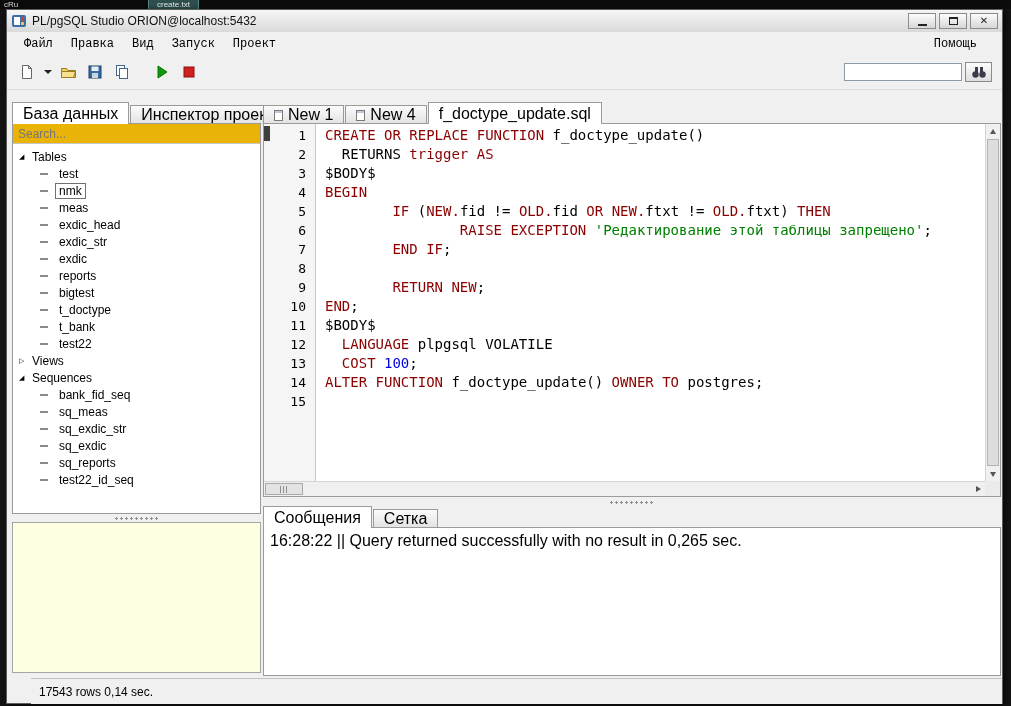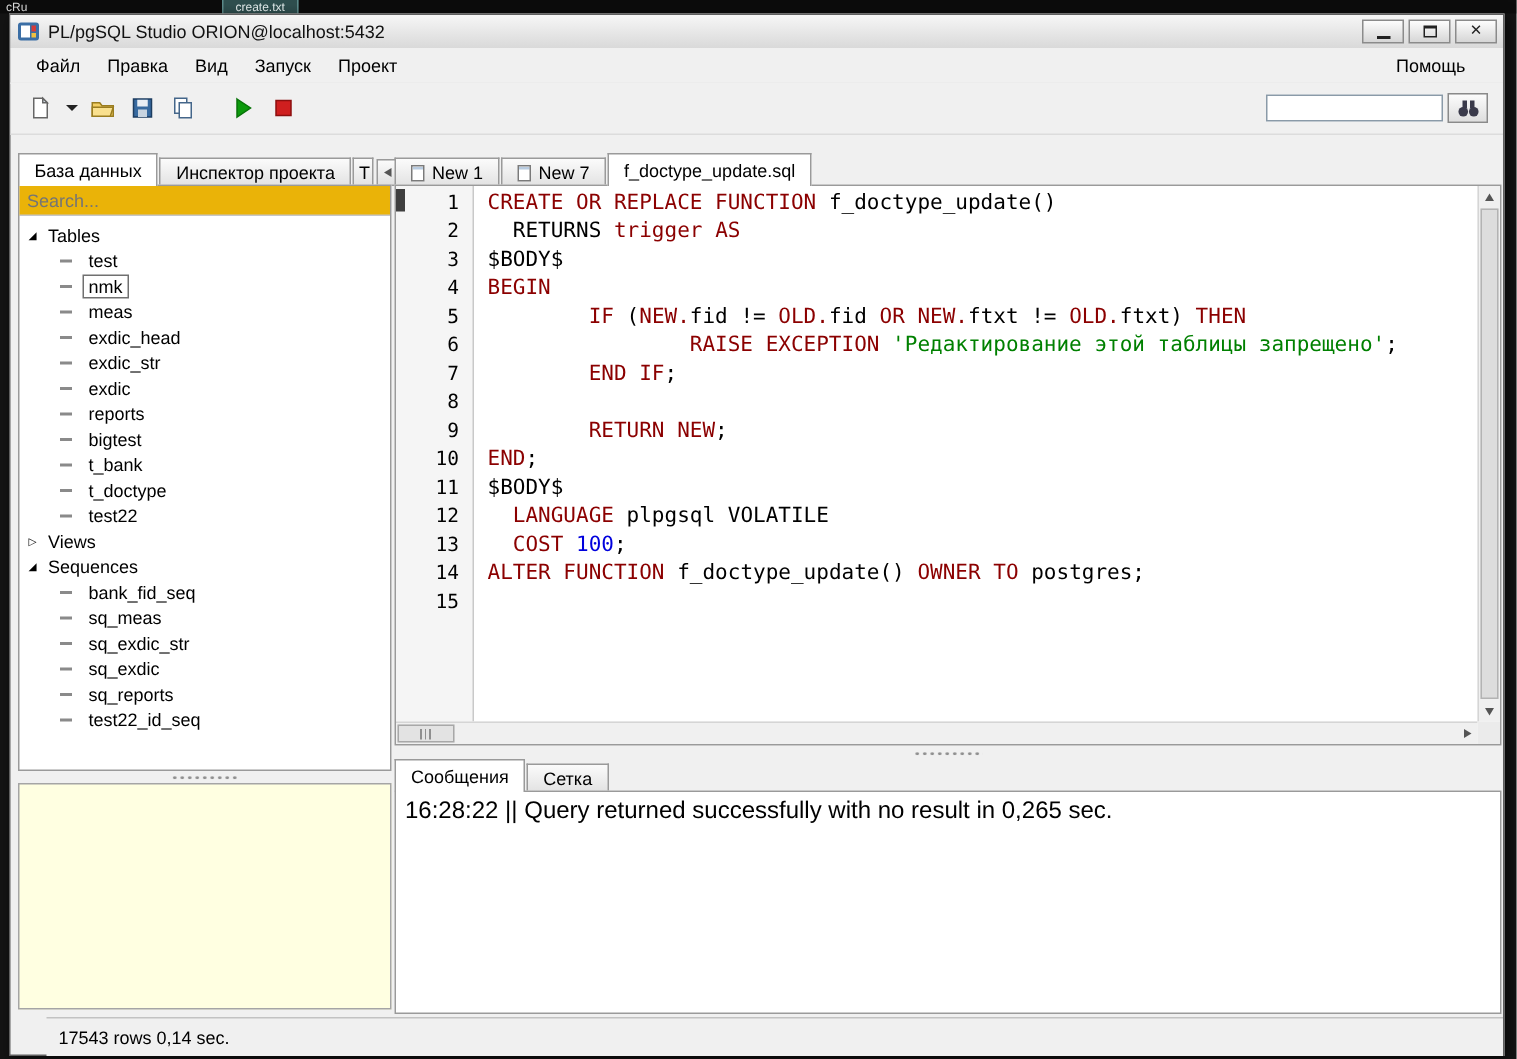--- a/index.html
+++ b/index.html
@@ -33,38 +33,38 @@
   .win-btn{width:28px;height:16px;background:linear-gradient(#fdfdfd,#d6d6d6);
     border:1px solid #8b8b8b;display:flex;align-items:center;justify-content:center;box-sizing:border-box;}
   .glyph-min{width:9px;height:2px;background:#222;margin-top:7px;}
   .glyph-max{width:9px;height:8px;border:1px solid #222;border-top-width:2px;box-sizing:border-box;}
   .glyph-close{font-size:10px;font-weight:bold;color:#222;line-height:1;}
 
   
   .menubar{position:absolute;left:0;top:22px;right:0;height:23px;background:#f0f0f0;
     display:flex;align-items:center;padding:0 8px;border-bottom:1px solid #e2e2e2;}
   .menu-items{display:flex;}
-  .menu-item{padding:3px 9px;cursor:default;}
+  .menu-item{padding:3px 9px;cursor:default;font-family:Liberation Mono, monospace;}
   .menu-help{margin-left:auto;margin-right:8px;}
 
   
   .toolbar{position:absolute;left:0;top:45px;right:0;height:34px;background:#f0f0f0;
     display:flex;align-items:center;padding-left:8px;gap:3px;border-bottom:1px solid #dcdcdc;}
   .tool-btn{width:24px;height:24px;display:flex;align-items:center;justify-content:center;}
   .caret-btn{width:11px;height:24px;display:flex;align-items:center;justify-content:center;}
   .caret{width:0;height:0;border-left:4px solid transparent;border-right:4px solid transparent;border-top:4px solid #222;}
   .tb-gap{width:10px;}
   .toolbar-search{position:absolute;right:10px;top:50%;transform:translateY(-50%);display:flex;align-items:center;gap:3px;}
   .toolbar-search input{width:118px;height:18px;border:1px solid #8a9aa8;font-size:12px;padding:0 4px;background:#fff;box-sizing:border-box;font-family:inherit;}
   .find-btn{width:27px;height:20px;border:1px solid #8a8a8a;background:linear-gradient(#fcfcfc,#dedede);display:flex;align-items:center;justify-content:center;box-sizing:border-box;}
 
   
   .tab-row{position:absolute;height:22px;display:flex;align-items:flex-end;}
   .tabs-holder{display:flex;align-items:flex-end;}
-  .tab{height:19px;padding:0 10px;display:flex;align-items:center;gap:5px;font-size:12px;
+  .tab{height:19px;padding:0 10px;display:flex;align-items:center;gap:5px;font-size:16px;
     background:linear-gradient(#fbfbfb,#e2e2e2);border:1px solid #9a9a9a;border-bottom:none;
     margin-right:1px;box-sizing:border-box;white-space:nowrap;position:relative;}
   .tab.active{height:22px;background:#fff;z-index:3;}
   .tab.trunc{width:14px;padding:0 3px;overflow:hidden;}
   .tab-scroll{width:14px;height:18px;border:1px solid #9a9a9a;background:linear-gradient(#fbfbfb,#e0e0e0);
     display:flex;align-items:center;justify-content:center;font-size:7px;color:#333;box-sizing:border-box;margin-left:1px;}
   .page-icon{width:9px;height:11px;background:#fff;border:1px solid #7a7a7a;box-sizing:border-box;
     box-shadow:inset 0 2px 0 #b8cbe0;}
 
   
@@ -278,25 +278,25 @@
         <div class="tree-row leaf">
           <span class="leaf-dash"></span>
           <span class="leaf-label">reports</span>
         </div>
         <div class="tree-row leaf">
           <span class="leaf-dash"></span>
           <span class="leaf-label">bigtest</span>
         </div>
         <div class="tree-row leaf">
           <span class="leaf-dash"></span>
+          <span class="leaf-label">t_doctype</span>
+        </div>
+        <div class="tree-row leaf">
+          <span class="leaf-dash"></span>
           <span class="leaf-label">t_bank</span>
-        </div>
-        <div class="tree-row leaf">
-          <span class="leaf-dash"></span>
-          <span class="leaf-label">t_doctype</span>
         </div>
         <div class="tree-row leaf">
           <span class="leaf-dash"></span>
           <span class="leaf-label">test22</span>
         </div>
         <div class="tree-row group">
           <span class="twisty">▷</span>
           <span class="group-label">Views</span>
         </div>
         <div class="tree-row group">
@@ -337,21 +337,21 @@
   <div class="panel-yellow"></div>
 
   <div class="tab-row tabs-editor">
     <div class="tabs-holder">
         <div class="tab">
           <span class="page-icon"></span>
           <span>New 1</span>
         </div>
         <div class="tab">
           <span class="page-icon"></span>
-          <span>New 7</span>
+          <span>New 4</span>
         </div>
         <div class="tab active">
           <span>f_doctype_update.sql</span>
         </div>
       </div>
   </div>
 
   <div class="editor">
     <div class="gutter">
         <div class="num">1</div>

